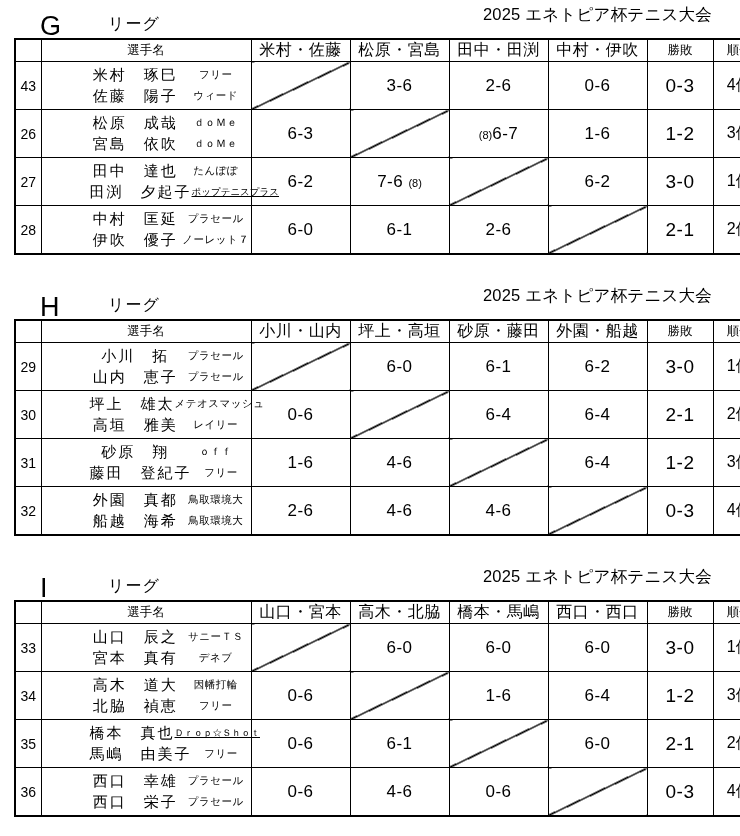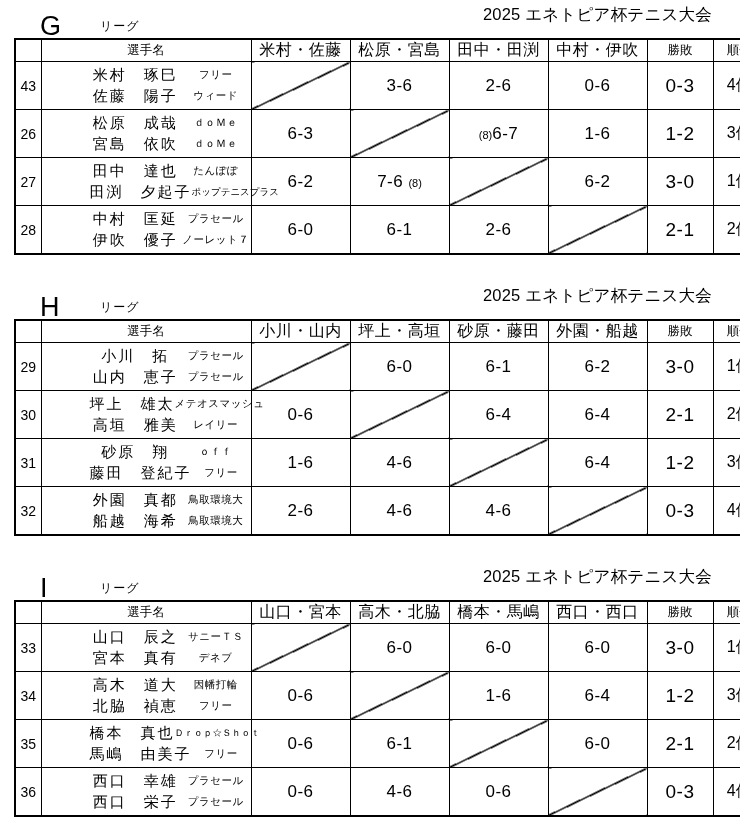--- a/index.html
+++ b/index.html
@@ -32,23 +32,23 @@
   .league-letter {
     position: absolute;
     left: 26px;
     bottom: -2px;
     font-size: 27px;
     font-weight: normal;
     line-height: 1;
   }
   .league-word {
     position: absolute;
-    left: 86px;
+    left: 94px;
     bottom: 3px;
-    font-size: 12px;
+    font-size: 16px;
     letter-spacing: 1px;
   }
   .tournament-title {
     position: absolute;
     right: 14px;
     bottom: 12px;
     font-size: 16.5px;
     letter-spacing: 0.2px;
     white-space: nowrap;
   }
@@ -108,21 +108,21 @@
     letter-spacing: 2px;
     white-space: nowrap;
   }
   .pclub {
     width: 90px;
     text-align: center;
     font-size: 10.5px;
     letter-spacing: 0.5px;
     white-space: nowrap;
   }
-  .pclub.tight { letter-spacing: 0px; font-size: 9.5px; }
+  .pclub.tight { letter-spacing: 0px; font-size: 9.5px; text-decoration: underline; }
   .score {
     font-size: 17px;
     letter-spacing: 0.5px;
     white-space: nowrap;
     text-align: right;
   }
   .score .sup {
     font-size: 11px;
     vertical-align: baseline;
     letter-spacing: 0;

